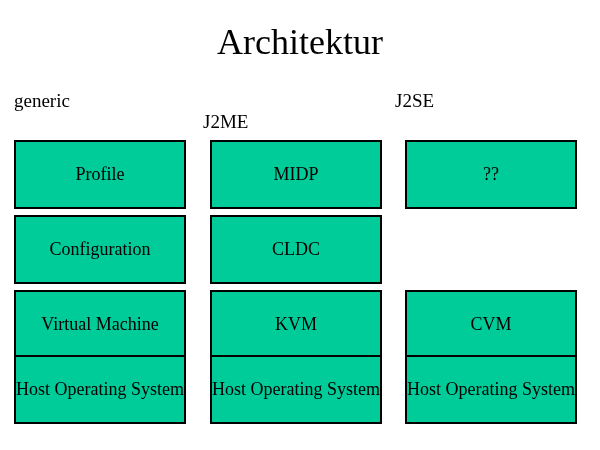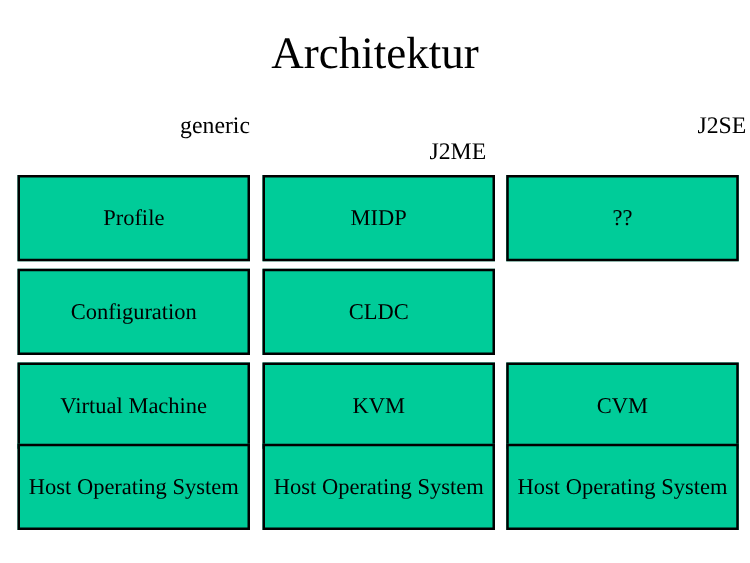--- a/index.html
+++ b/index.html
@@ -23,28 +23,28 @@
     width: 600px;
     text-align: center;
     font-size: 36px;
     line-height: 1.15;
     white-space: nowrap;
   }
   .col-header {
     position: absolute;
     top: 90px;
     width: 186px;
-    text-align: right;
+    text-align: left;
     font-size: 19px;
     line-height: 1.2;
     white-space: nowrap;
   }
   .box {
     position: absolute;
-    width: 186px;
+    width: 172px;
     height: 69px;
     box-sizing: border-box;
     background: var(--box-fill, #00CC99);
     border: 2px solid var(--box-border, #000000);
     display: flex;
     align-items: center;
     justify-content: center;
     font-size: 18px;
     line-height: 1.1;
     white-space: nowrap;
@@ -62,21 +62,21 @@
 </style>
 </head>
 <body>
 
 <div class="slide" style="--box-fill: #00CC99; --box-border: #000000; --text: #000000; --bg: #FFFFFF;">
 
   <div class="title">Architektur</div>
 
   <div class="col-header" style="left:14px;">generic</div>
   <div class="col-header" style="left:203px;margin-top:21px;">J2ME</div>
-  <div class="col-header" style="left:411px;">J2SE</div>
+  <div class="col-header" style="left:395px;">J2SE</div>
 
   <div class="box r0 c0">Profile</div>
   <div class="box r0 c1">MIDP</div>
   <div class="box r0 c2">??</div>
 
   <div class="box r1 c0">Configuration</div>
   <div class="box r1 c1">CLDC</div>
 
   <div class="box r2 c0">Virtual Machine</div>
   <div class="box r2 c1">KVM</div>

